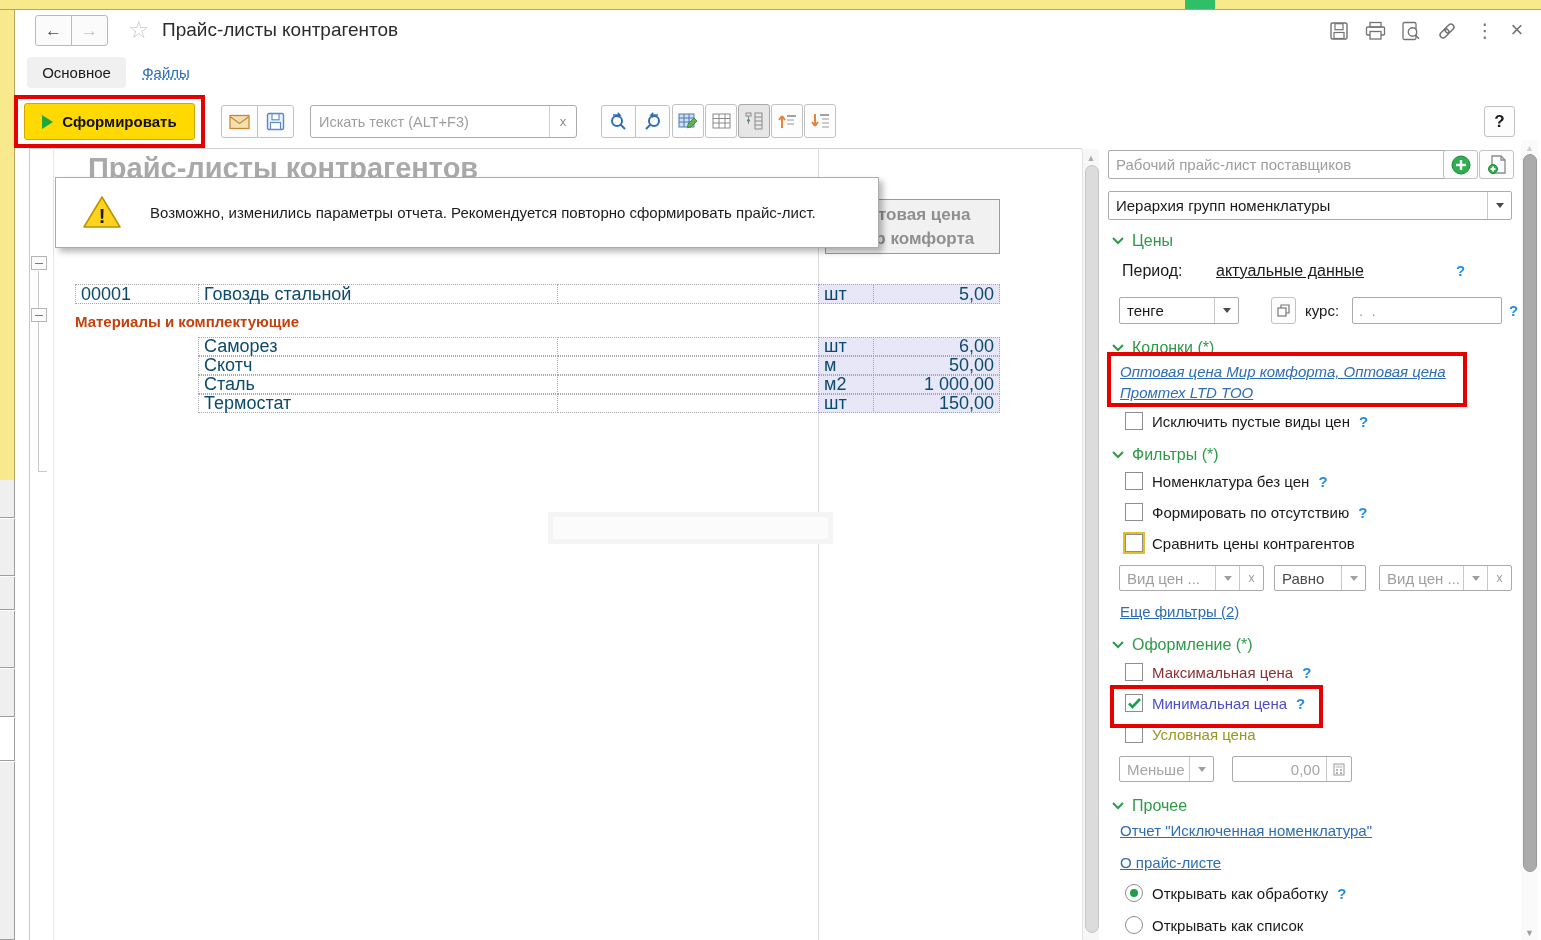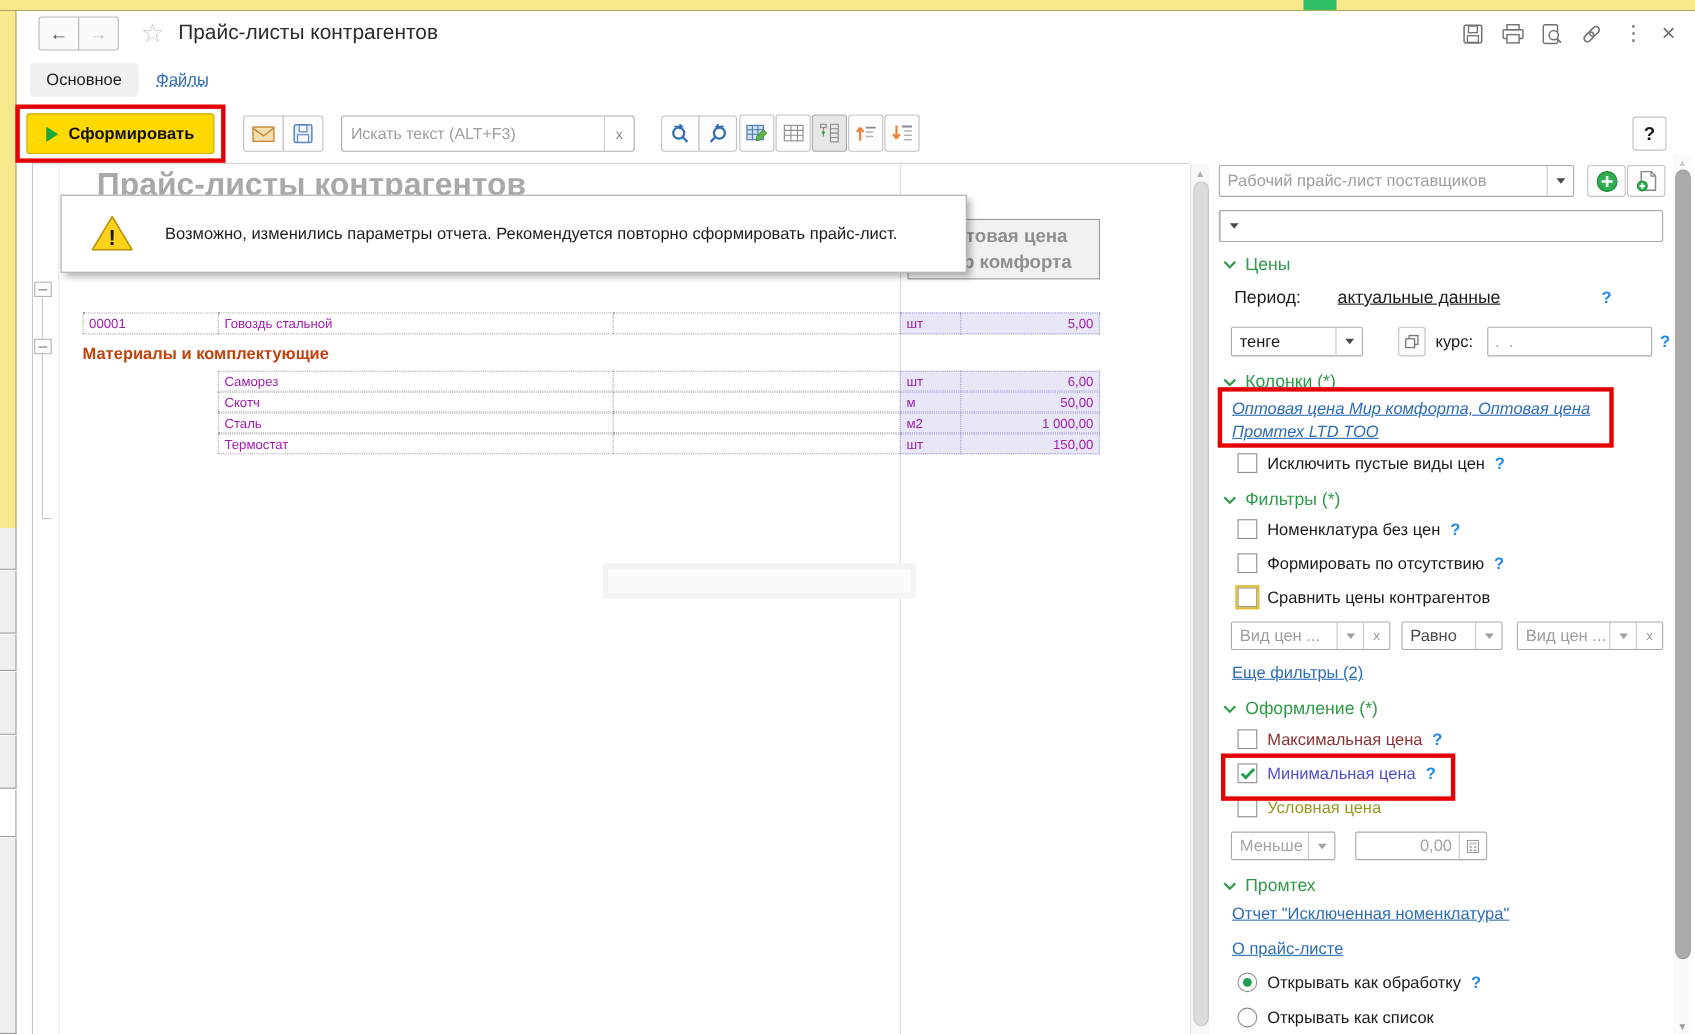--- a/index.html
+++ b/index.html
@@ -23,21 +23,21 @@
   .btn.pressed{background:#e6e6e6;border-color:#a8a8a8;}
   .gen-btn{background:#ffd900;border:1px solid #cfa900;border-radius:3px;display:flex;align-items:center;justify-content:center;gap:9px;font-size:15px;font-weight:bold;color:#111;}
   .play-tri{width:0;height:0;border-left:11px solid #1ea83c;border-top:7px solid transparent;border-bottom:7px solid transparent;}
   .search-box{border:1px solid #ababab;border-radius:3px;background:#fff;display:flex;}
   .search-box input{flex:1;border:none;outline:none;font-size:14.5px;padding:0 8px;font-family:inherit;color:#333;background:transparent;}
   .search-box input::placeholder{color:#9e9e9e;}
   .clear-zone{width:26px;border-left:1px solid #d0d0d0;display:flex;align-items:center;justify-content:center;color:#8a8a8a;font-size:13px;}
   .redbox{border:4px solid #e60000;background:transparent;z-index:8;pointer-events:none;}
   
   .rep-title{font-size:29px;font-weight:bold;color:#a9a9a9;z-index:1;}
-  .cell{border:1px dotted #a9a9a9;font-size:12px;color:#a21caf;display:flex;align-items:center;padding:0 5px;background:#fff;z-index:2;}
+  .cell{border:1px dotted #a9a9a9;font-size:18px;color:#0c4a6e;display:flex;align-items:center;padding:0 5px;background:#fff;z-index:2;}
   .cell.lav{background:#e7e7f7;border:1px dotted #9f9fd0;}
   .cell.num{justify-content:flex-end;}
   .group-lbl{font-size:15px;font-weight:bold;color:#c2410c;z-index:2;}
   .hdr-cell{background:#f1f1f1;border:1px solid #9a9a9a;z-index:1;display:flex;flex-direction:column;align-items:center;justify-content:center;
             font-size:17px;font-weight:600;color:#8f8f8f;line-height:24px;}
   .warn{background:#ffffff;border:1px solid #ababab;box-shadow:4px 4px 6px rgba(0,0,0,0.28);z-index:5;display:flex;align-items:center;}
   .warn-text{font-size:15px;color:#1c1c1c;margin-left:28px;}
   .collapse-box{width:16px;height:14px;background:#fbfbfb;border:1px solid #b5b5b5;display:flex;align-items:center;justify-content:center;z-index:2;}
   .collapse-box i{display:block;width:8px;height:1px;background:#7a7a7a;}
   
@@ -286,21 +286,21 @@
       <text x="20" y="28" text-anchor="middle" font-size="20" font-weight="bold" fill="#1a1a1a">!</text>
     </svg>
     <span class="warn-text">Возможно, изменились параметры отчета. Рекомендуется повторно сформировать прайс-лист.</span>
   </div>
 
   <div class="abs sb-track" style="left:1082px;top:149px;width:17px;height:791px;border-left:1px solid #e3e3e3;">
     <div class="sb-arrow" style="margin-top:4px;">▲</div>
     <div class="sb-thumb" style="position:absolute;left:2px;top:16px;width:12px;height:766px;"></div>
   </div>
 
-  <div class="abs combo" style="left:1108px;top:150px;width:323px;height:29px;">
+  <div class="abs combo" style="left:1108px;top:150px;width:368px;height:29px;">
     <span class="val ph">Рабочий прайс-лист поставщиков</span>
     <span class="arrow-zone">
         <i class="tri-down"></i>
       </span>
   </div>
   <div class="abs btn" style="left:1443px;top:150px;width:35px;height:29px;">
     <svg width="20" height="20" viewBox="0 0 20 20">
         <circle cx="10" cy="10" r="9" fill="#2eae4e" stroke="#1d8a38"></circle>
         <line x1="10" y1="5" x2="10" y2="15" stroke="#fff" stroke-width="2.4"></line>
         <line x1="5" y1="10" x2="15" y2="10" stroke="#fff" stroke-width="2.4"></line>
@@ -310,20 +310,21 @@
     <svg width="20" height="21" viewBox="0 0 20 21">
         <path d="M5 2 h9 l4 4 v13 h-13 z" fill="#fff" stroke="#8a8a8a" stroke-width="1.3"></path>
         <path d="M14 2 v4 h4" fill="none" stroke="#8a8a8a" stroke-width="1.3"></path>
         <circle cx="6" cy="15" r="4.5" fill="#2eae4e" stroke="#1d8a38"></circle>
         <line x1="6" y1="12.5" x2="6" y2="17.5" stroke="#fff" stroke-width="1.8"></line>
         <line x1="3.5" y1="15" x2="8.5" y2="15" stroke="#fff" stroke-width="1.8"></line>
       </svg>
   </div>
 
   <div class="abs combo" style="left:1108px;top:191px;width:404px;height:29px;">
+    <span class="val">Иерархия групп номенклатуры</span>
     <span class="arrow-zone">
         <i class="tri-down"></i>
       </span>
   </div>
 
   <div class="abs sec-hdr" style="left:1112px;top:232px;">
     <svg width="12" height="8" viewBox="0 0 12 8">
         <polyline points="1,1 6,6 11,1" fill="none" stroke="#2d9a47" stroke-width="2"></polyline>
       </svg>
     <span>Цены</span>
@@ -453,21 +454,21 @@
           <line x1="3" y1="10" x2="5" y2="10" stroke="#9a9a9a" stroke-width="1.4"></line>
           <line x1="7" y1="10" x2="9" y2="10" stroke="#9a9a9a" stroke-width="1.4"></line>
         </svg>
     </span>
   </div>
 
   <div class="abs sec-hdr" style="left:1112px;top:797px;">
     <svg width="12" height="8" viewBox="0 0 12 8">
         <polyline points="1,1 6,6 11,1" fill="none" stroke="#2d9a47" stroke-width="2"></polyline>
       </svg>
-    <span>Промтех</span>
+    <span>Прочее</span>
   </div>
   <div class="abs link" style="left:1120px;top:822px;">Отчет "Исключенная номенклатура"</div>
   <div class="abs link" style="left:1120px;top:854px;">О прайс-листе</div>
   <div class="abs cb-row" style="left:1125px;top:884px;">
     <span class="radio">
         <span class="dot"></span>
       </span>
     <span>Открывать как обработку</span>
     <span class="help">?</span>
   </div>

